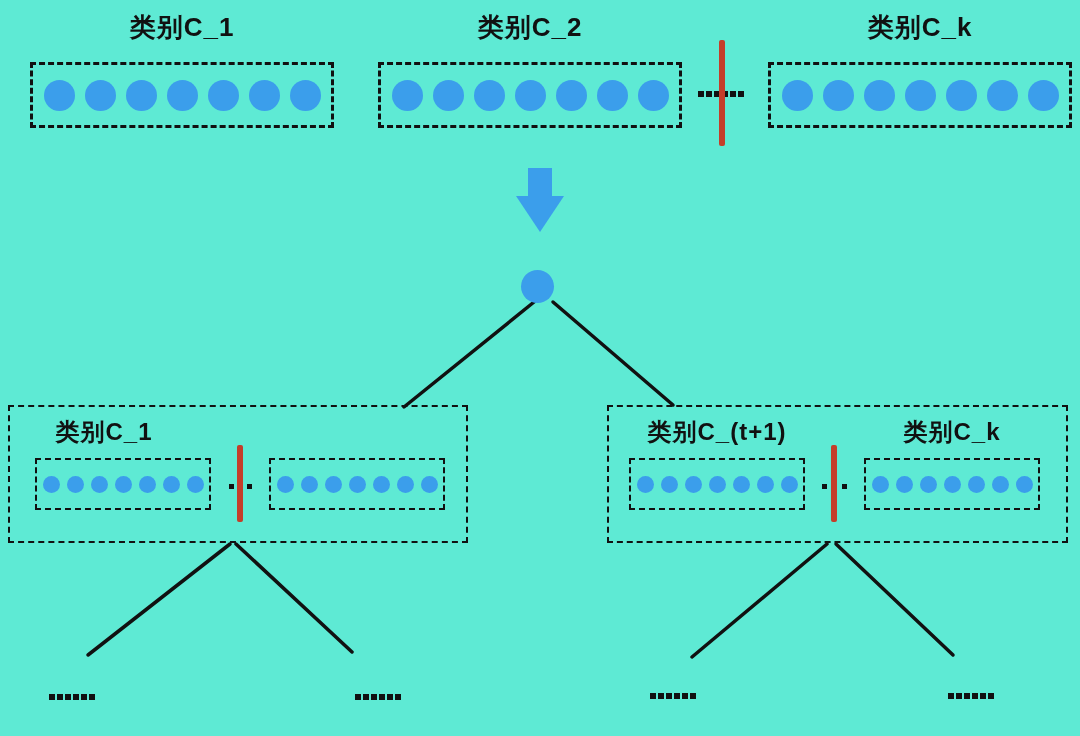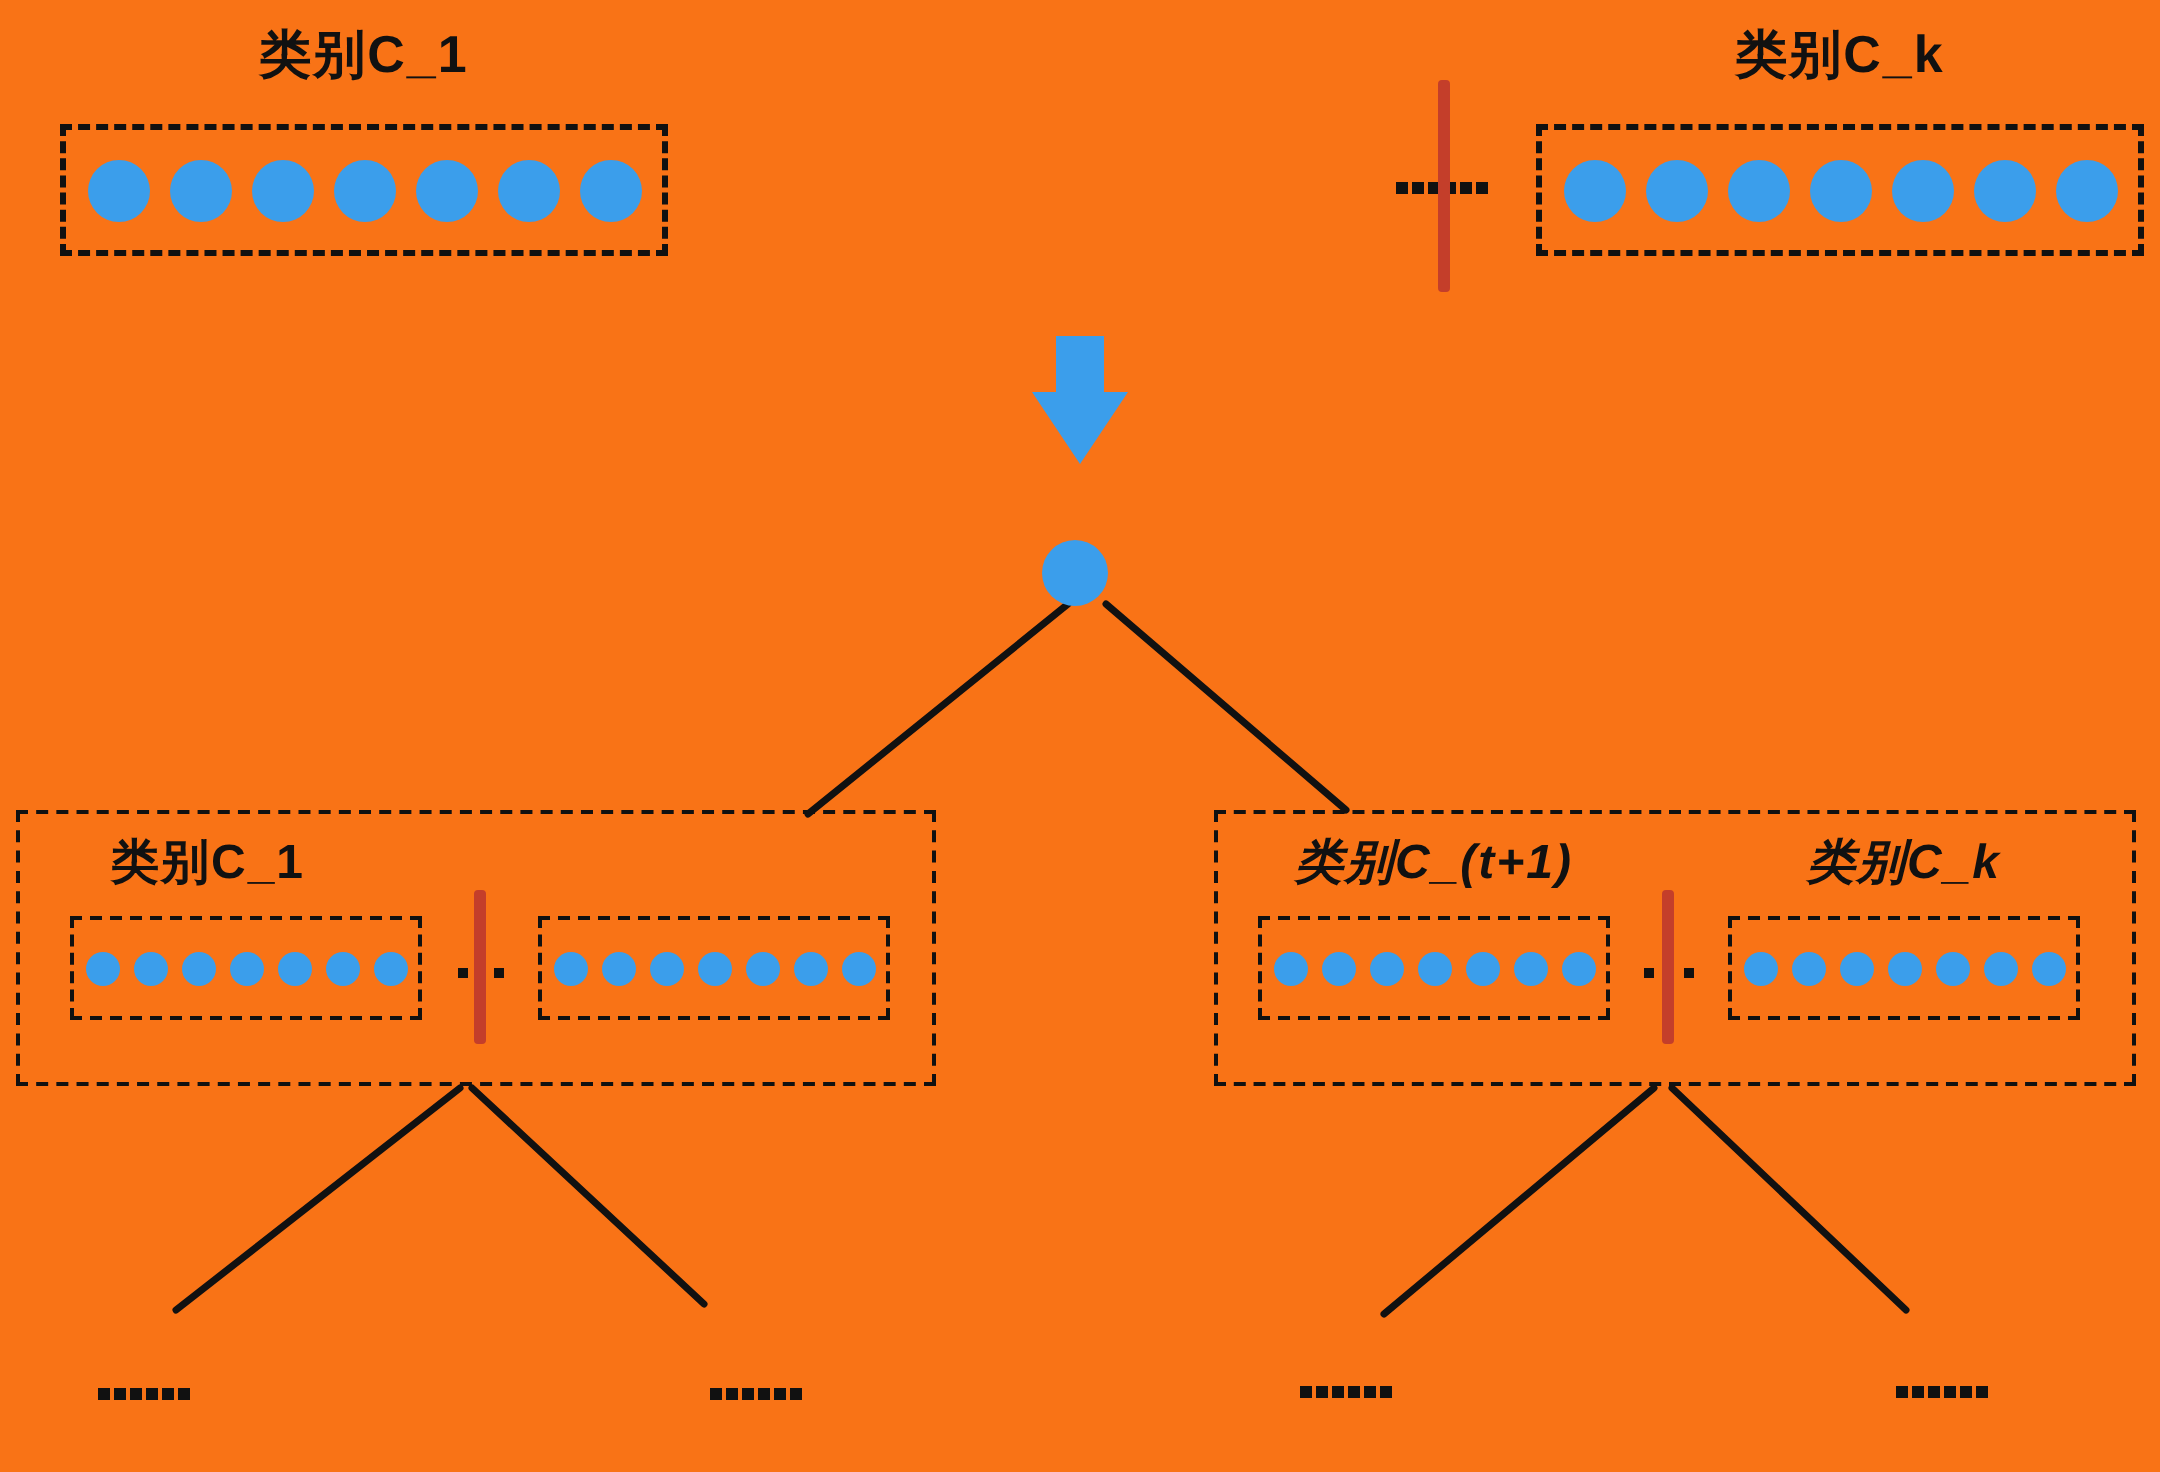--- a/index.html
+++ b/index.html
@@ -2,21 +2,21 @@
 <html style="--blue: #3b9eeb; --red: #c43e2a; --ink: #111111;"><head>
 <meta charset="utf-8">
 <style>
   :root{
     --blue:#3b9eeb;
     --red:#c43e2a;
     --ink:#111111;
   }
   html,body{margin:0;padding:0;background:#ffffff;}
   .stage{
-    position:relative;width:1080px;height:736px;background:#f97316;
+    position:relative;width:1080px;height:736px;background:#5eead4;
     font-family:"Liberation Sans","DejaVu Sans",sans-serif;color:var(--ink);
     overflow:hidden;
   }
   .lines{position:absolute;left:0;top:0;width:1080px;height:736px;}
 
   
   .top-group{position:absolute;top:10px;width:304px;}
   .group-label{
     height:34px;line-height:34px;margin-bottom:18px;
     font-size:26px;font-weight:700;text-align:center;letter-spacing:1px;
@@ -84,20 +84,32 @@
         <span class="dot-lg"></span>
         <span class="dot-lg"></span>
         <span class="dot-lg"></span>
         <span class="dot-lg"></span>
         <span class="dot-lg"></span>
         <span class="dot-lg"></span>
         <span class="dot-lg"></span>
       </div>
   </div>
 
+  <div class="top-group" style="left:378px;">
+    <div class="group-label">类别C_2</div>
+    <div class="sample-box">
+        <span class="dot-lg"></span>
+        <span class="dot-lg"></span>
+        <span class="dot-lg"></span>
+        <span class="dot-lg"></span>
+        <span class="dot-lg"></span>
+        <span class="dot-lg"></span>
+        <span class="dot-lg"></span>
+      </div>
+  </div>
 
   <div class="top-group" style="left:768px;">
     <div class="group-label">类别C_k</div>
     <div class="sample-box">
         <span class="dot-lg"></span>
         <span class="dot-lg"></span>
         <span class="dot-lg"></span>
         <span class="dot-lg"></span>
         <span class="dot-lg"></span>
         <span class="dot-lg"></span>
@@ -140,21 +152,21 @@
         <span class="dot-sm"></span>
         <span class="dot-sm"></span>
         <span class="dot-sm"></span>
         <span class="dot-sm"></span>
       </div>
     <span class="flank-dot" style="left:219px;top:77px;"></span>
     <span class="flank-dot" style="left:237px;top:77px;"></span>
     <div class="red-divider sub-divider" style="left:227px;"></div>
   </div>
 
-  <div class="cluster" style="left:607px;width:461px;font-style:italic;">
+  <div class="cluster" style="left:607px;width:461px;">
     <div class="sub-label" style="left:-2px;width:220px;">类别C_(t+1)</div>
     <div class="sub-label" style="left:253px;width:180px;">类别C_k</div>
     <div class="sub-box" style="left:20px;">
         <span class="dot-sm"></span>
         <span class="dot-sm"></span>
         <span class="dot-sm"></span>
         <span class="dot-sm"></span>
         <span class="dot-sm"></span>
         <span class="dot-sm"></span>
         <span class="dot-sm"></span>

